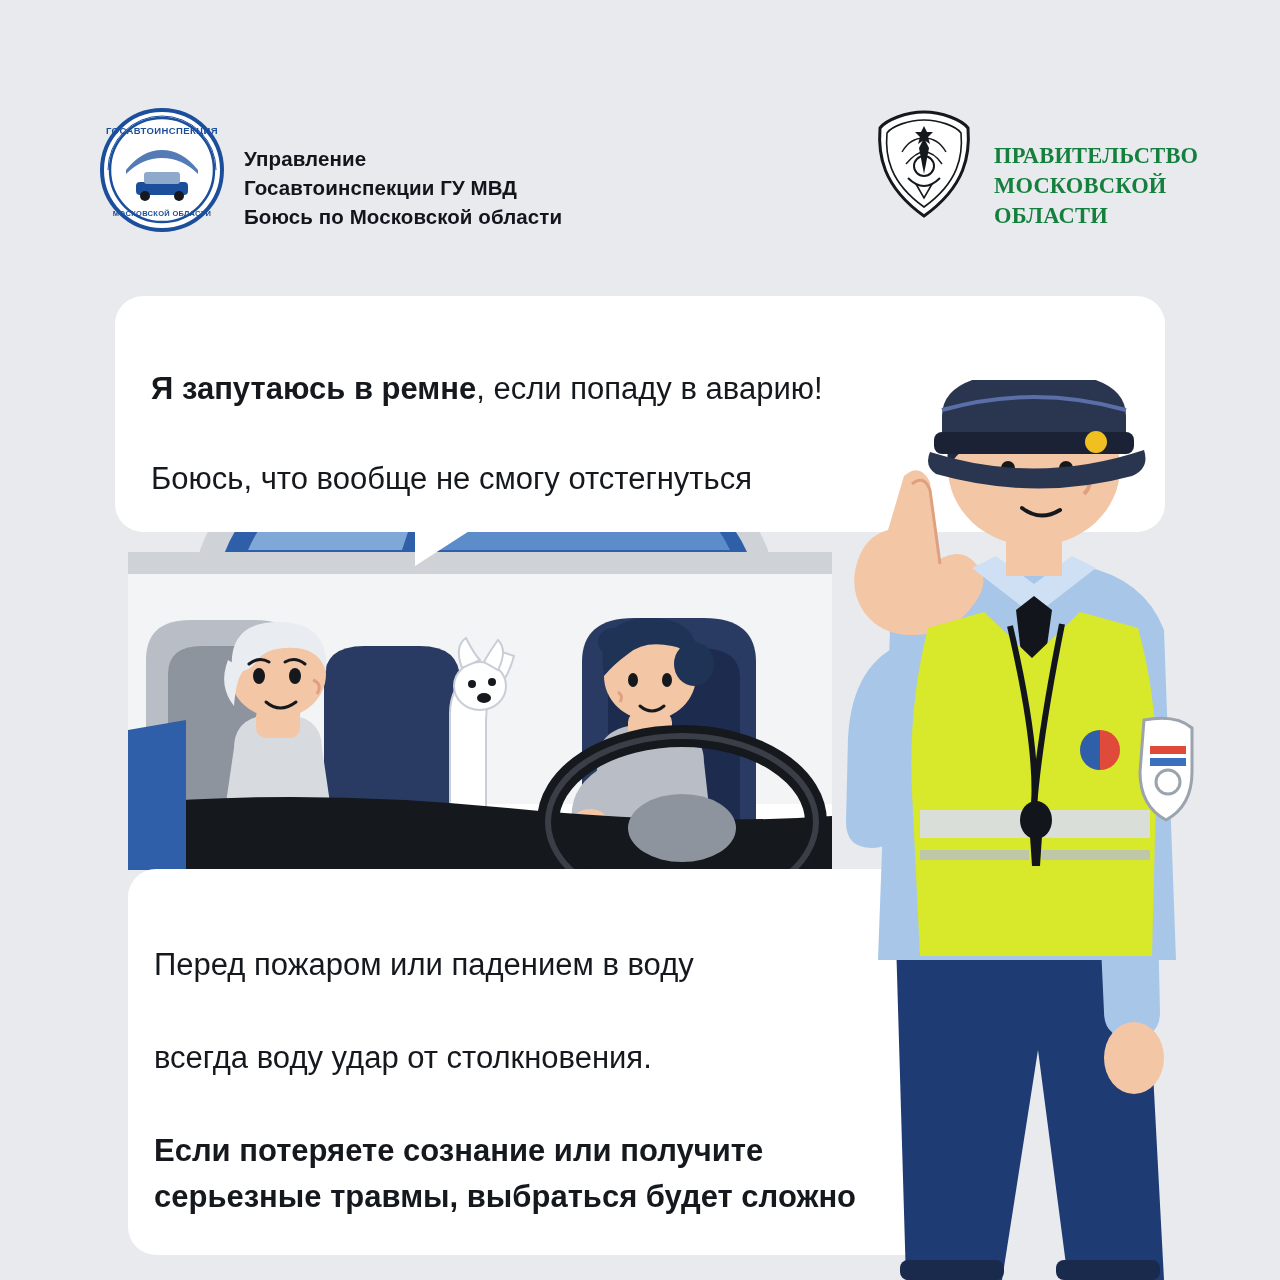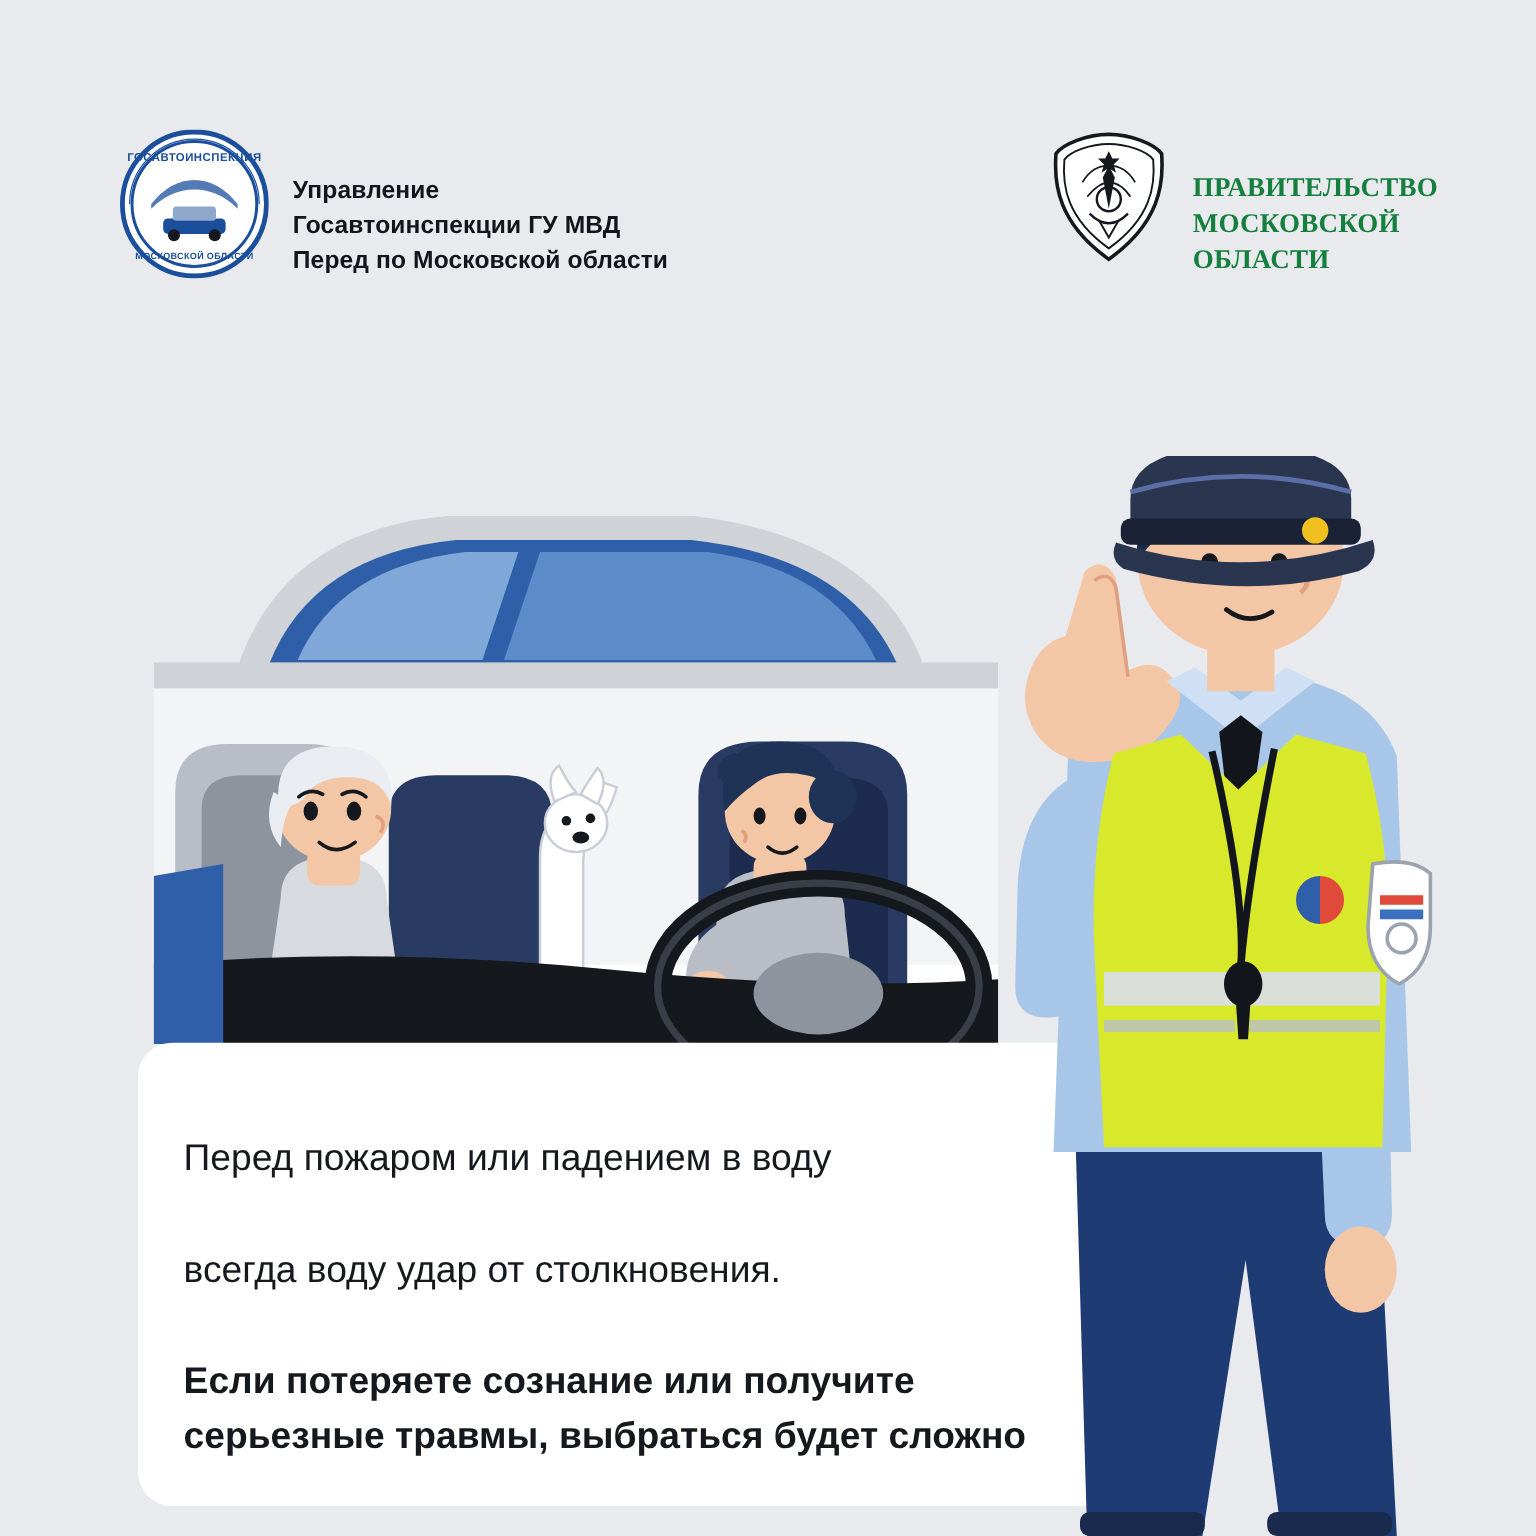--- a/index.html
+++ b/index.html
@@ -127,24 +127,24 @@
     position: absolute;
     left: 232px;
     bottom: -40px;
     width: 0; height: 0;
     border-left: 0px solid transparent;
     border-right: 60px solid transparent;
     border-top: 46px solid #ffffff;
   }
 
   #bubble-3 {
-    left: 115px;
+    left: 128px;
     top: 869px;
     width: 812px;
-    padding: 26px 38px 34px 38px;
+    padding: 26px 38px 34px 26px;
     border-radius: 28px;
   }
   #bubble-3 .txt { font-size: 31px; line-height: 1.5; }
 
   
   .officer {
     position: absolute;
     left: 800px;
     top: 380px;
     width: 480px;
@@ -170,21 +170,21 @@
           <rect x="44" y="64" width="36" height="12" rx="3" fill="#8ea9cc"></rect>
           <circle cx="45" cy="88" r="5" fill="#15181d"></circle>
           <circle cx="79" cy="88" r="5" fill="#15181d"></circle>
           <path d="M8 62 A54 54 0 0 1 116 62" fill="none" stroke="#1b4f9c" stroke-width="1"></path>
           <text x="62" y="26" font-size="9.5" font-weight="bold" fill="#1b4f9c" text-anchor="middle" font-family="'Liberation Sans',sans-serif" letter-spacing="0.4">ГОСАВТОИНСПЕКЦИЯ</text>
           <text x="62" y="108" font-size="7.5" font-weight="bold" fill="#1b4f9c" text-anchor="middle" font-family="'Liberation Sans',sans-serif" letter-spacing="0.3">МОСКОВСКОЙ ОБЛАСТИ</text>
         </svg>
       </div>
       <div class="gibdd-text">Управление
 Госавтоинспекции ГУ МВД
-Перед по Московской области</div>
+Боюсь по Московской области</div>
     </div>
 
     <div class="gov-block">
       <div class="gov-emblem">
         <svg viewBox="0 0 104 112" width="104" height="112">
           <path d="M52 4 C70 4 90 12 96 20 C98 46 94 78 52 108 C10 78 6 46 8 20 C14 12 34 4 52 4 Z" fill="#ffffff" stroke="#15181d" stroke-width="3"></path>
           <path d="M52 12 C67 12 84 18 89 25 C91 47 87 74 52 99 C17 74 13 47 15 25 C20 18 37 12 52 12 Z" fill="none" stroke="#15181d" stroke-width="1.6"></path>
           <g stroke="#15181d" stroke-width="1.4" fill="none">
             <path d="M30 44 q8 -14 22 -14 q14 0 22 14"></path>
             <path d="M34 56 q10 -12 18 -12 q10 0 18 12"></path>
@@ -269,20 +269,27 @@
       <g>
         <ellipse cx="554" cy="392" rx="134" ry="86" fill="none" stroke="#15181d" stroke-width="22"></ellipse>
         <ellipse cx="554" cy="392" rx="134" ry="86" fill="none" stroke="#3a3f47" stroke-width="6"></ellipse>
         <ellipse cx="554" cy="398" rx="54" ry="34" fill="#8e949e"></ellipse>
       </g>
 
       <path d="M0 300 l58 -10 l0 150 l-58 0 z" fill="#2f5fa8"></path>
     </svg>
   </div>
 
+  <div class="bubble" id="bubble-1">
+    <div class="txt">
+      <span><b>Я запутаюсь в ремне</b><span>, если попаду в аварию!</span></span><br>
+      <span>Боюсь, что вообще не смогу отстегнуться</span>
+    </div>
+    <div class="tail"></div>
+  </div>
 
 
   <div class="bubble" id="bubble-3">
     <div class="txt">
       <span>Перед пожаром или падением в воду</span><br>
       <span>всегда воду удар от столкновения.</span><br>
       <b>Если потеряете сознание или получите серьезные травмы, выбраться будет сложно</b>
     </div>
   </div>
 

